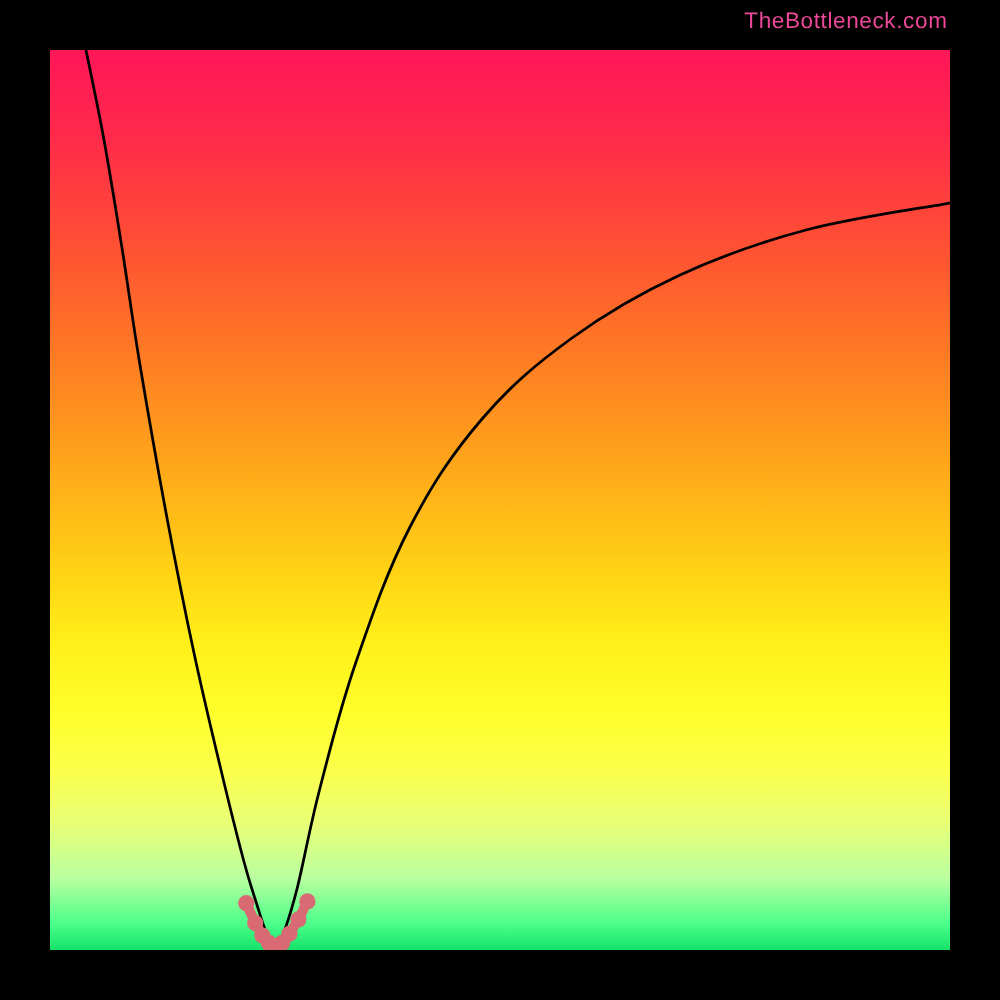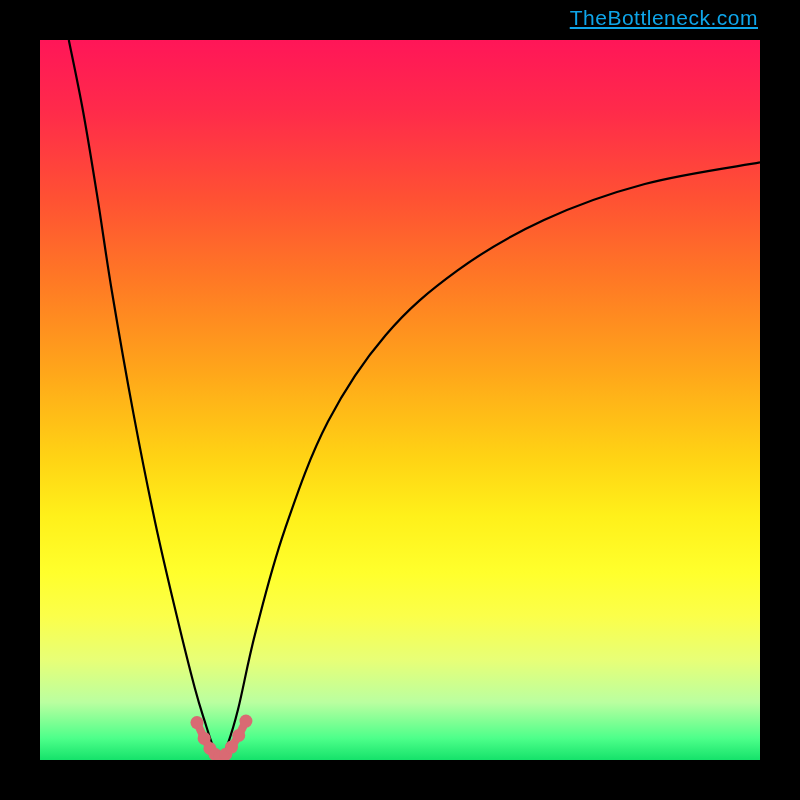--- a/index.html
+++ b/index.html
@@ -39,25 +39,24 @@
       #e8ff76 86%,
       #baffa0 92%,
       #4dff8a 97%,
       #15e26a 100%
     );
   }
   .attribution {
     position: absolute;
     top: 6px;
     right: 42px;
-    color: #0ea5e9;
-    font-size: 21px;
+    color: #ec4899;
+    font-size: 18px;
     font-weight: 500;
     letter-spacing: 0.5px;
-    text-decoration: underline;
   }
   svg.curves {
     position: absolute;
     top: 0;
     left: 0;
     width: 720px;
     height: 720px;
   }
   .curve {
     fill: none;

